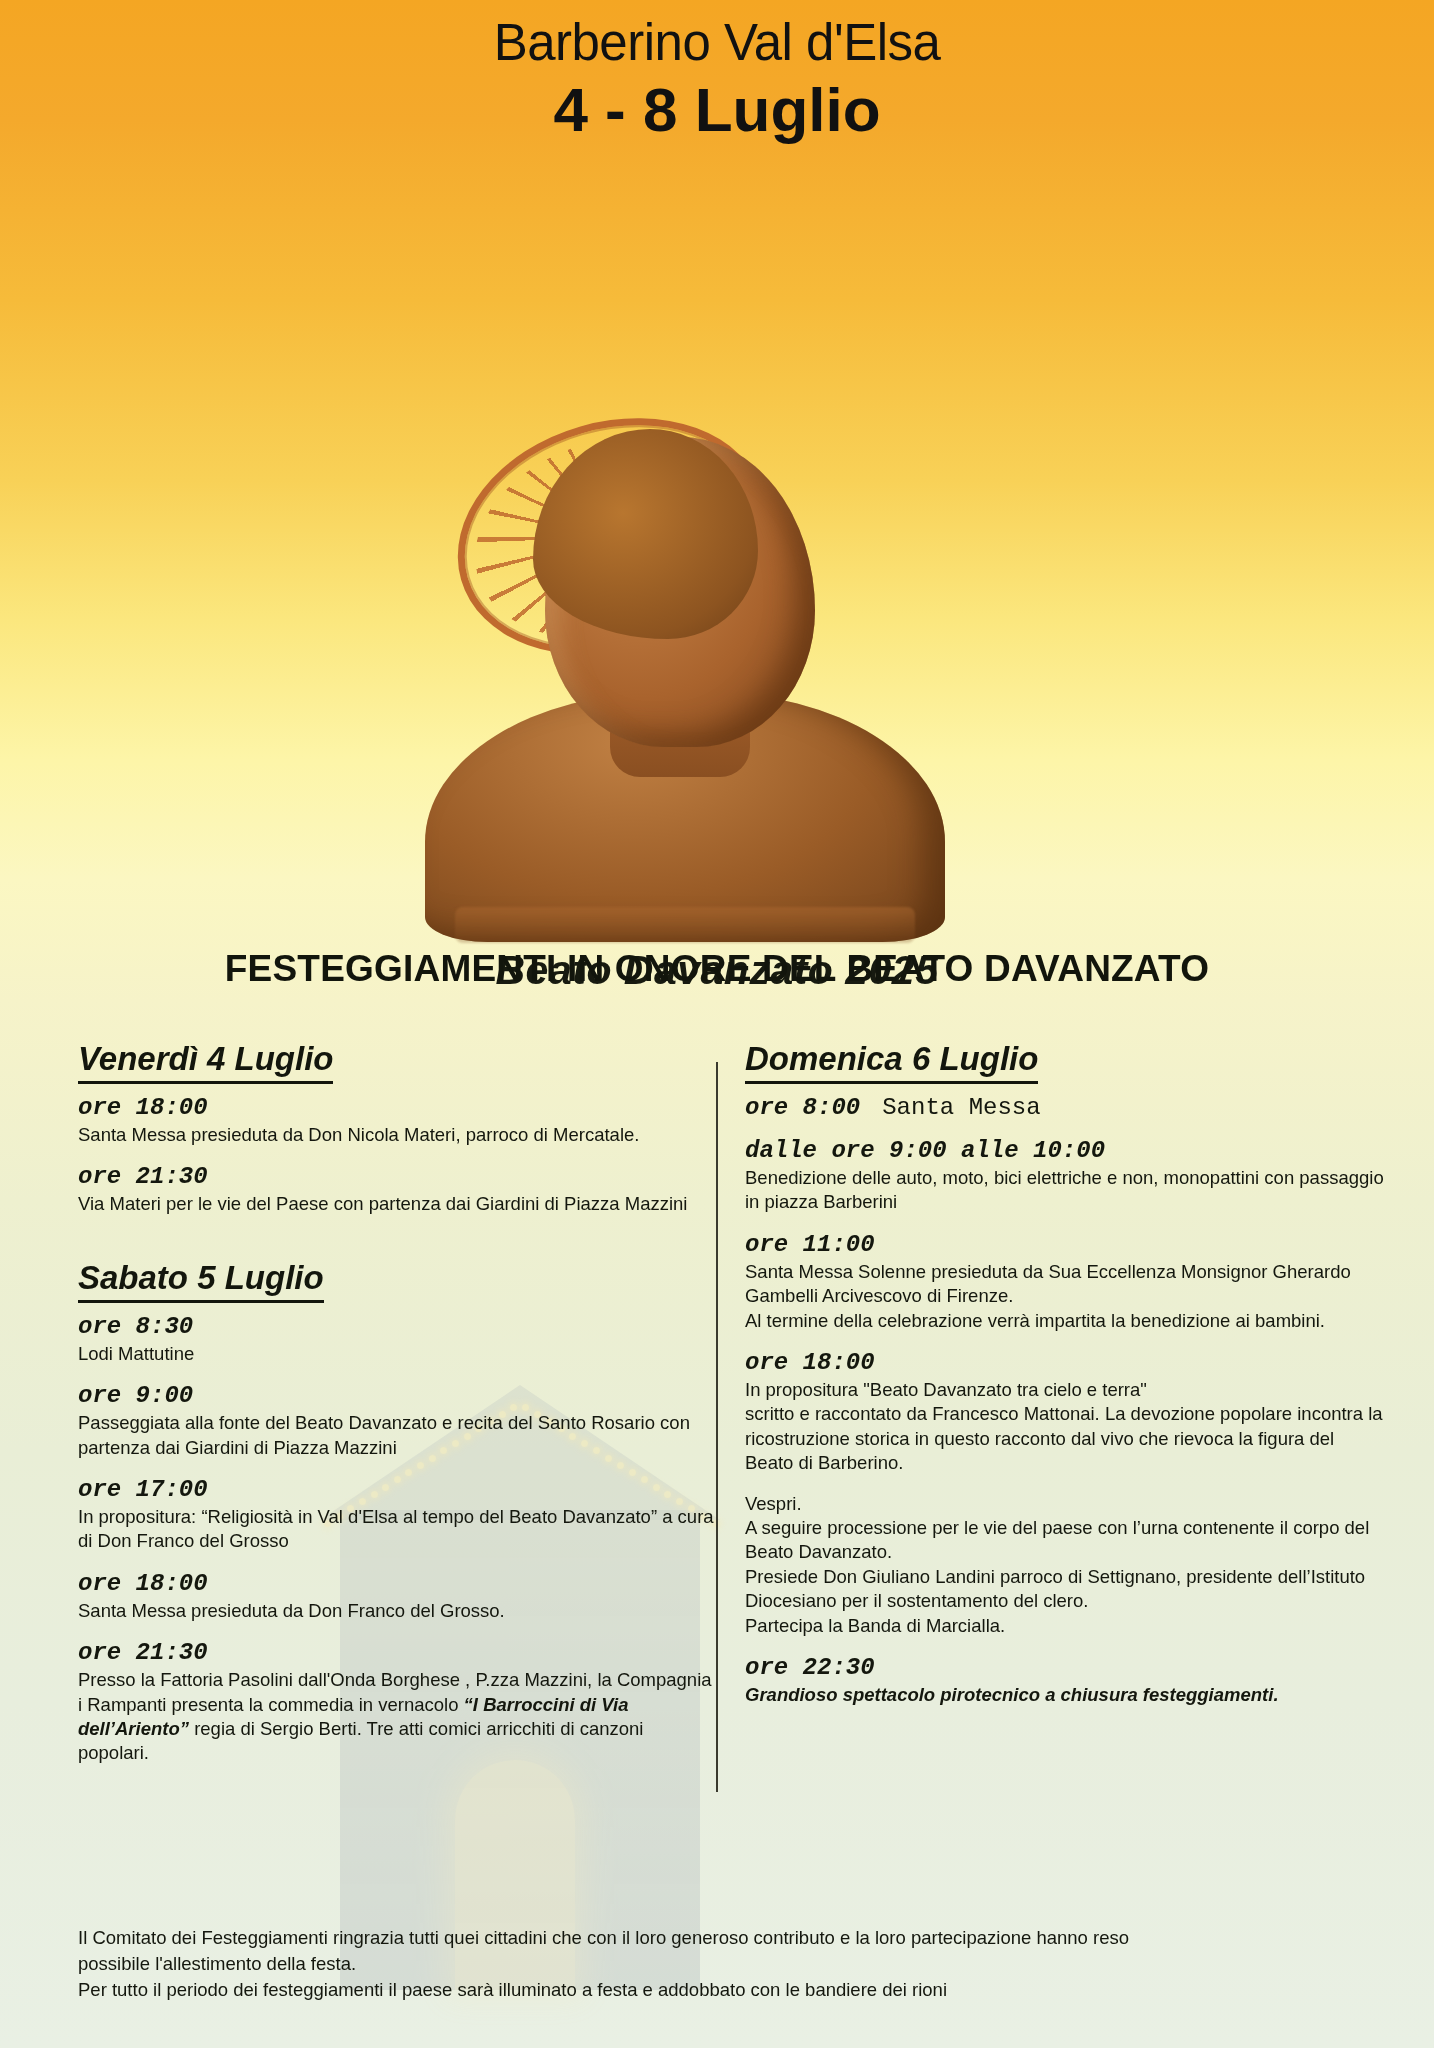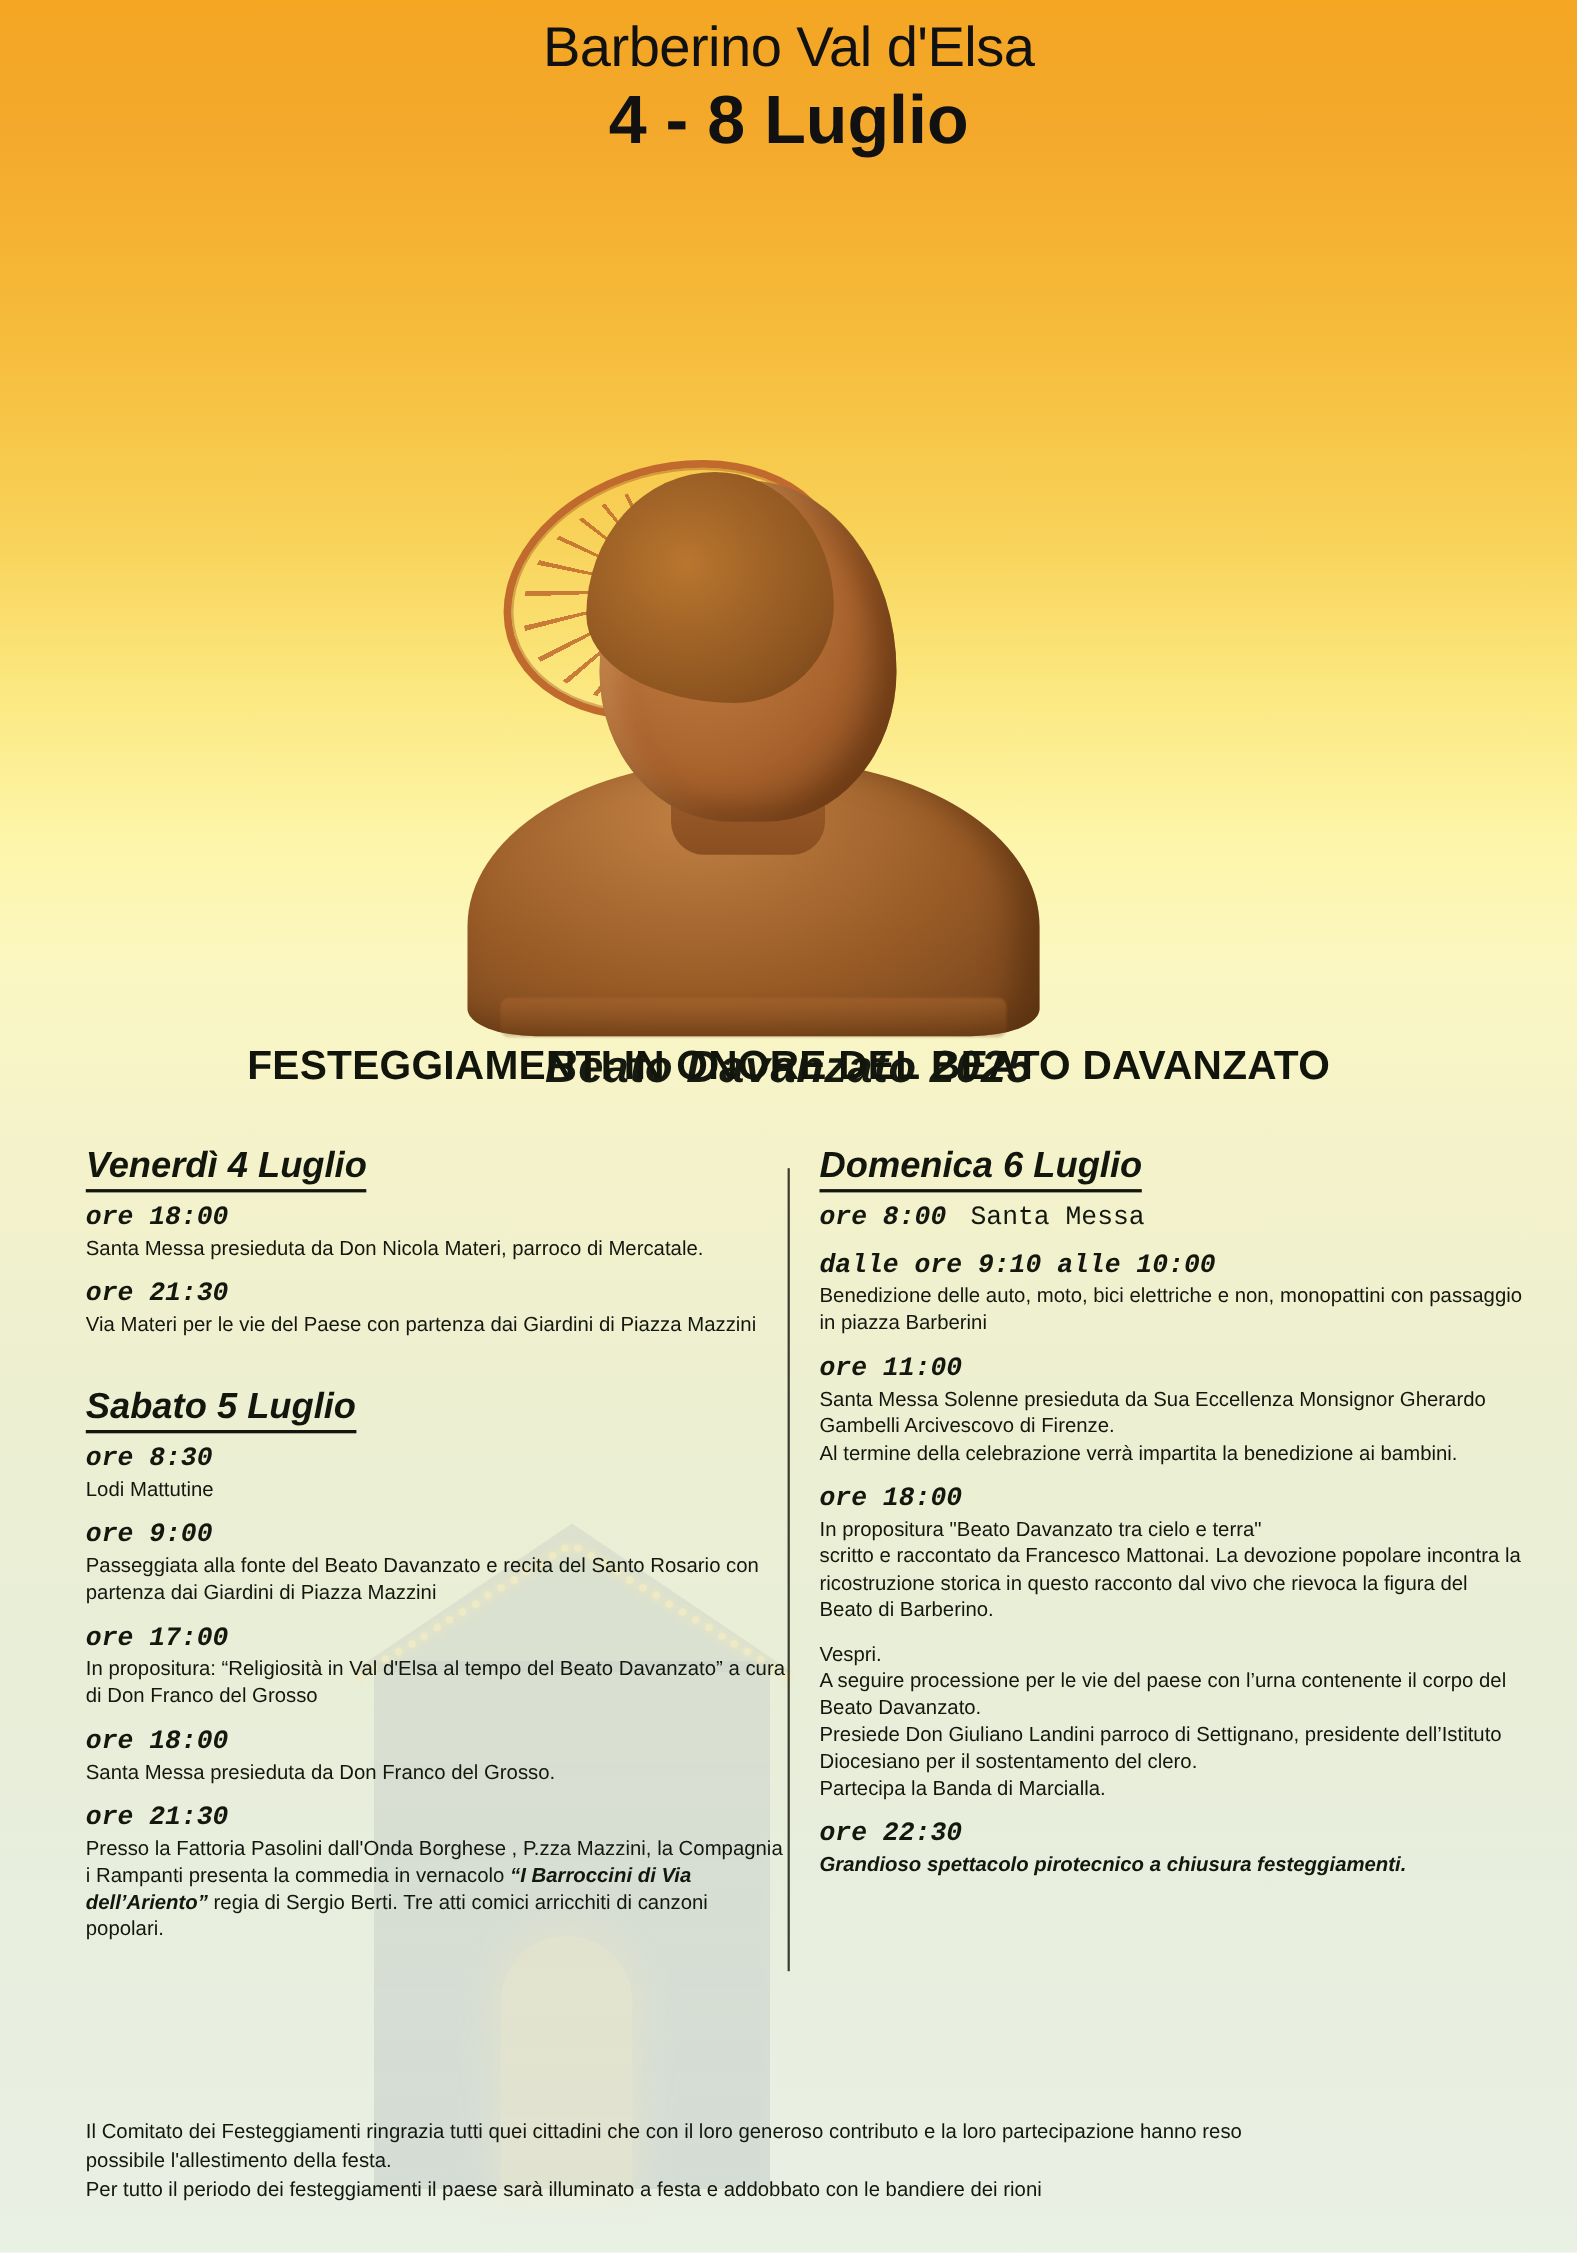--- a/index.html
+++ b/index.html
@@ -459,21 +459,21 @@
 
     </div>
 
     <div class="col col-right">
       <div class="day-title">Domenica 6 Luglio</div>
 
       <div class="event">
         <div class="event-time"><span>ore 8:00</span><span style="font-weight:normal;font-style:normal;padding-left:22px;">Santa Messa</span></div>
       </div>
       <div class="event">
-        <div class="event-time">dalle ore 9:10 alle 10:00</div>
+        <div class="event-time">dalle ore 9:00 alle 10:00</div>
         <div class="event-desc" style="white-space:pre-line;">Benedizione delle auto, moto, bici elettriche e non, monopattini con passaggio in piazza Barberini</div>
       </div>
       <div class="event">
         <div class="event-time">ore 11:00</div>
         <div class="event-desc" style="white-space:pre-line;">Santa Messa Solenne presieduta da Sua Eccellenza Monsignor Gherardo Gambelli Arcivescovo di Firenze.
 Al termine della celebrazione verrà impartita la benedizione ai bambini.</div>
       </div>
       <div class="event">
         <div class="event-time">ore 18:00</div>
         <div class="event-desc" style="white-space:pre-line;">In propositura "Beato Davanzato tra cielo e terra"

